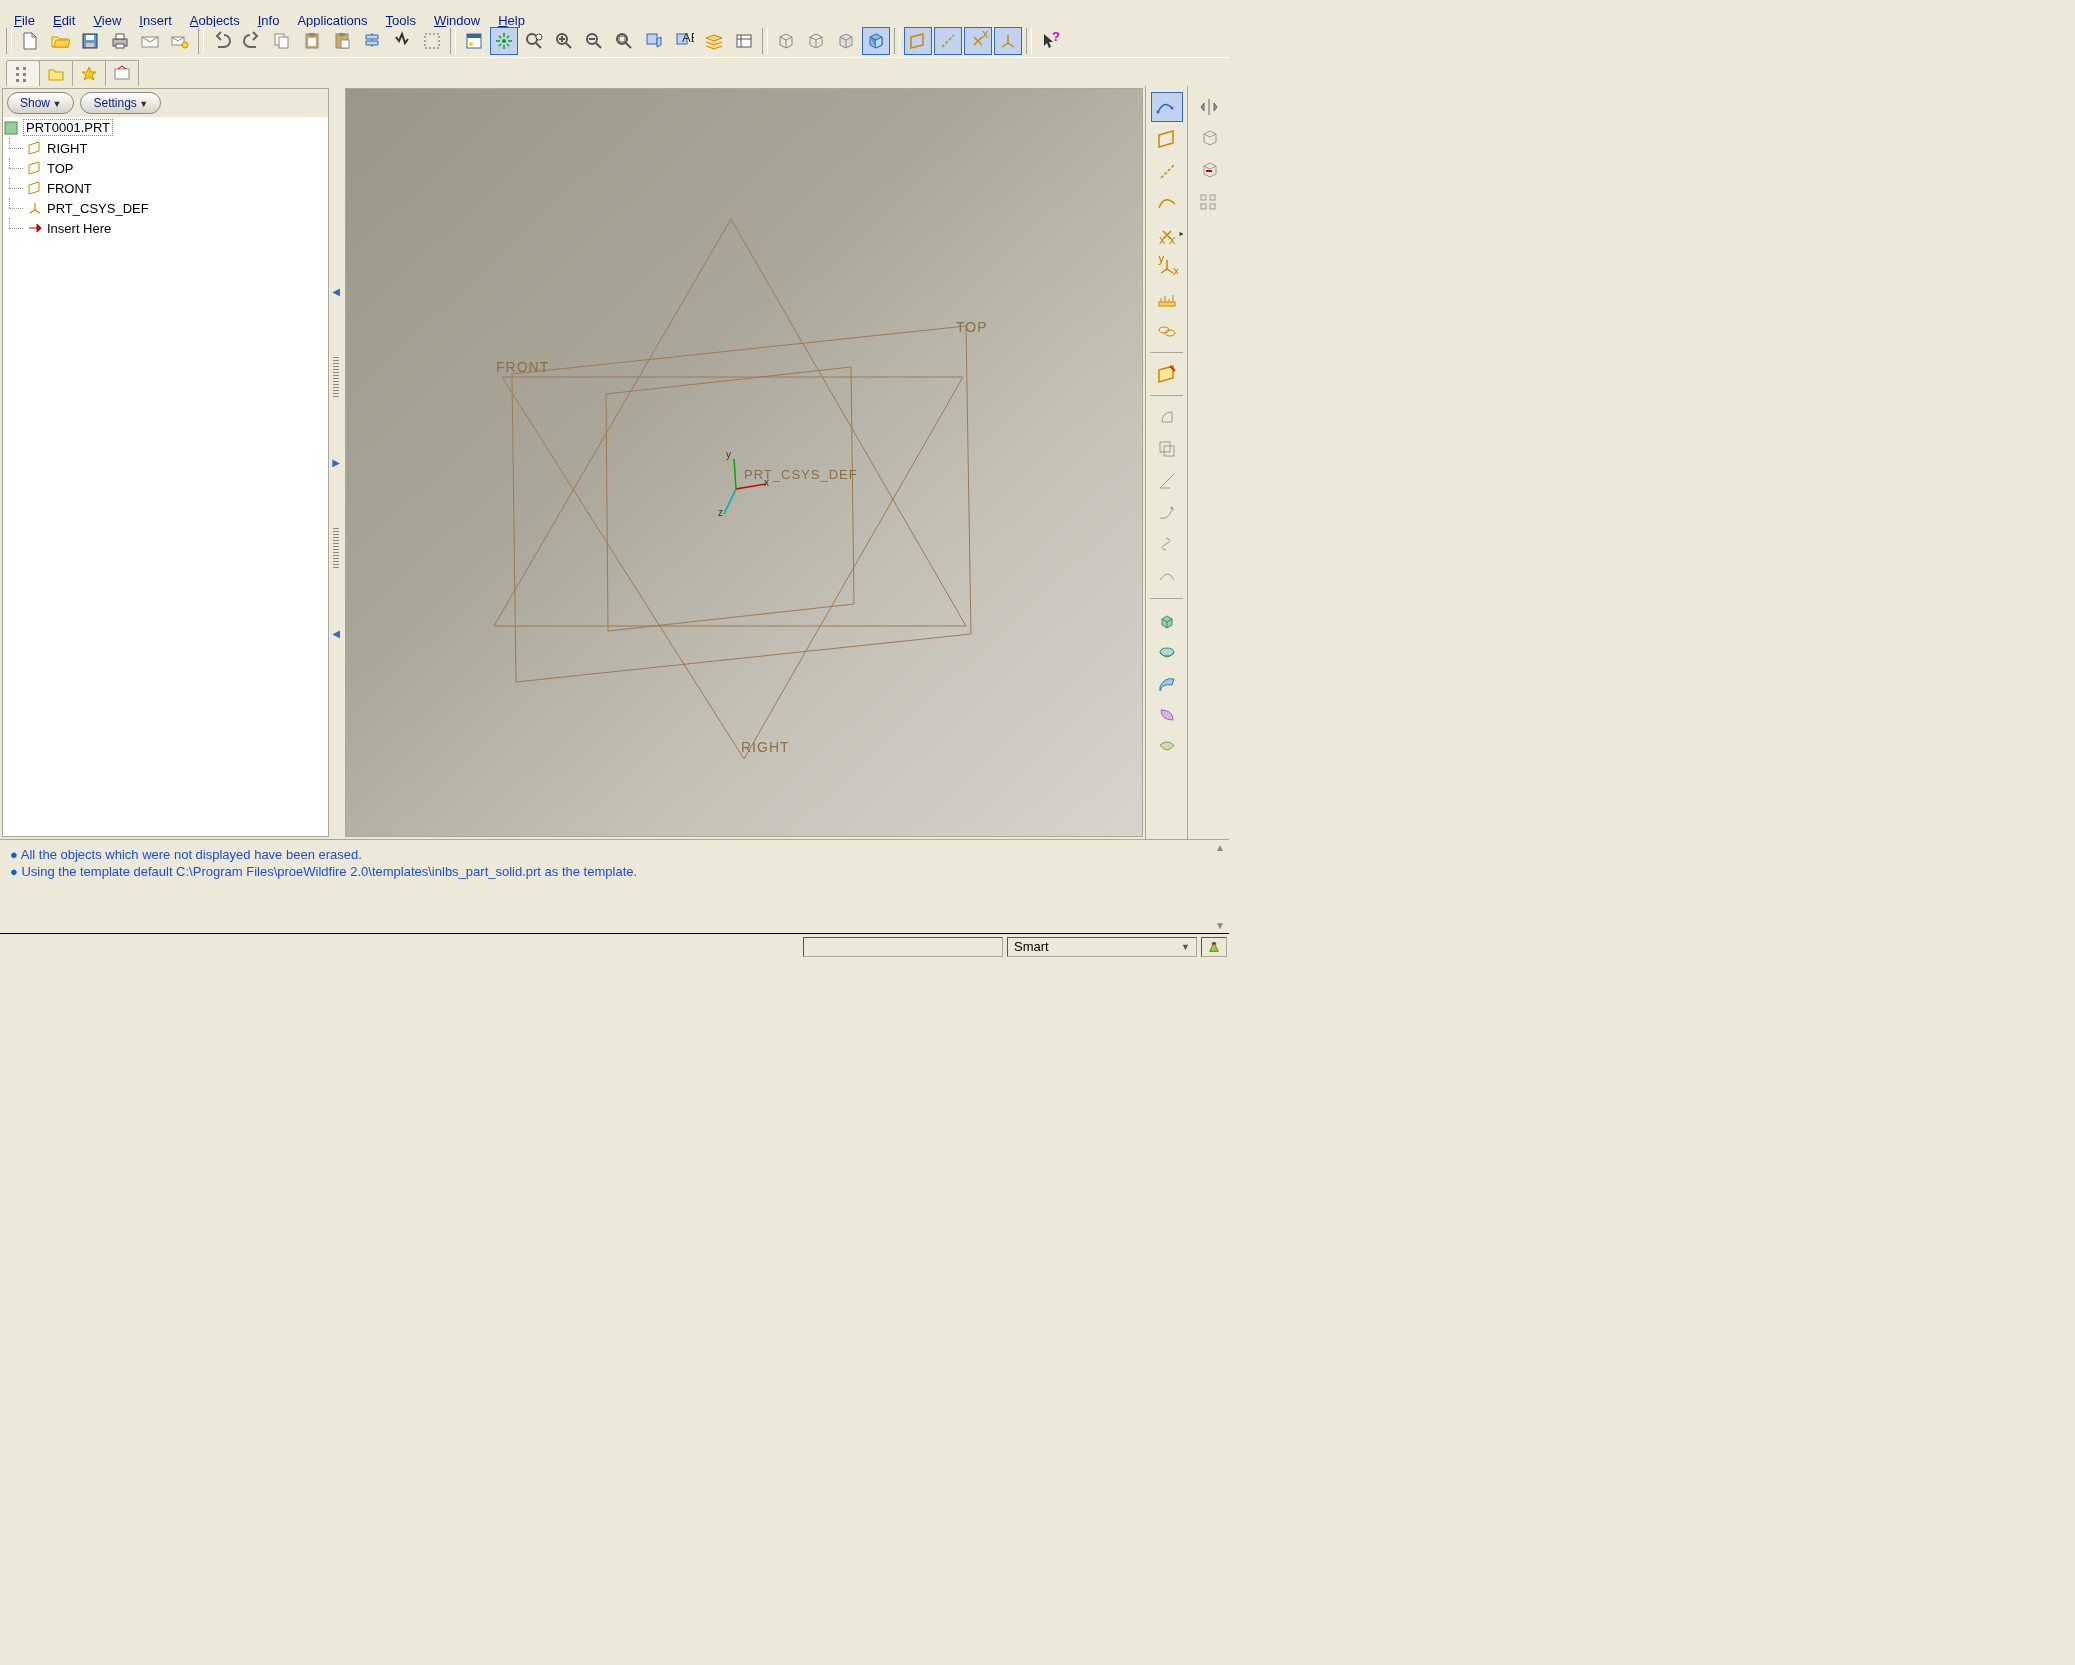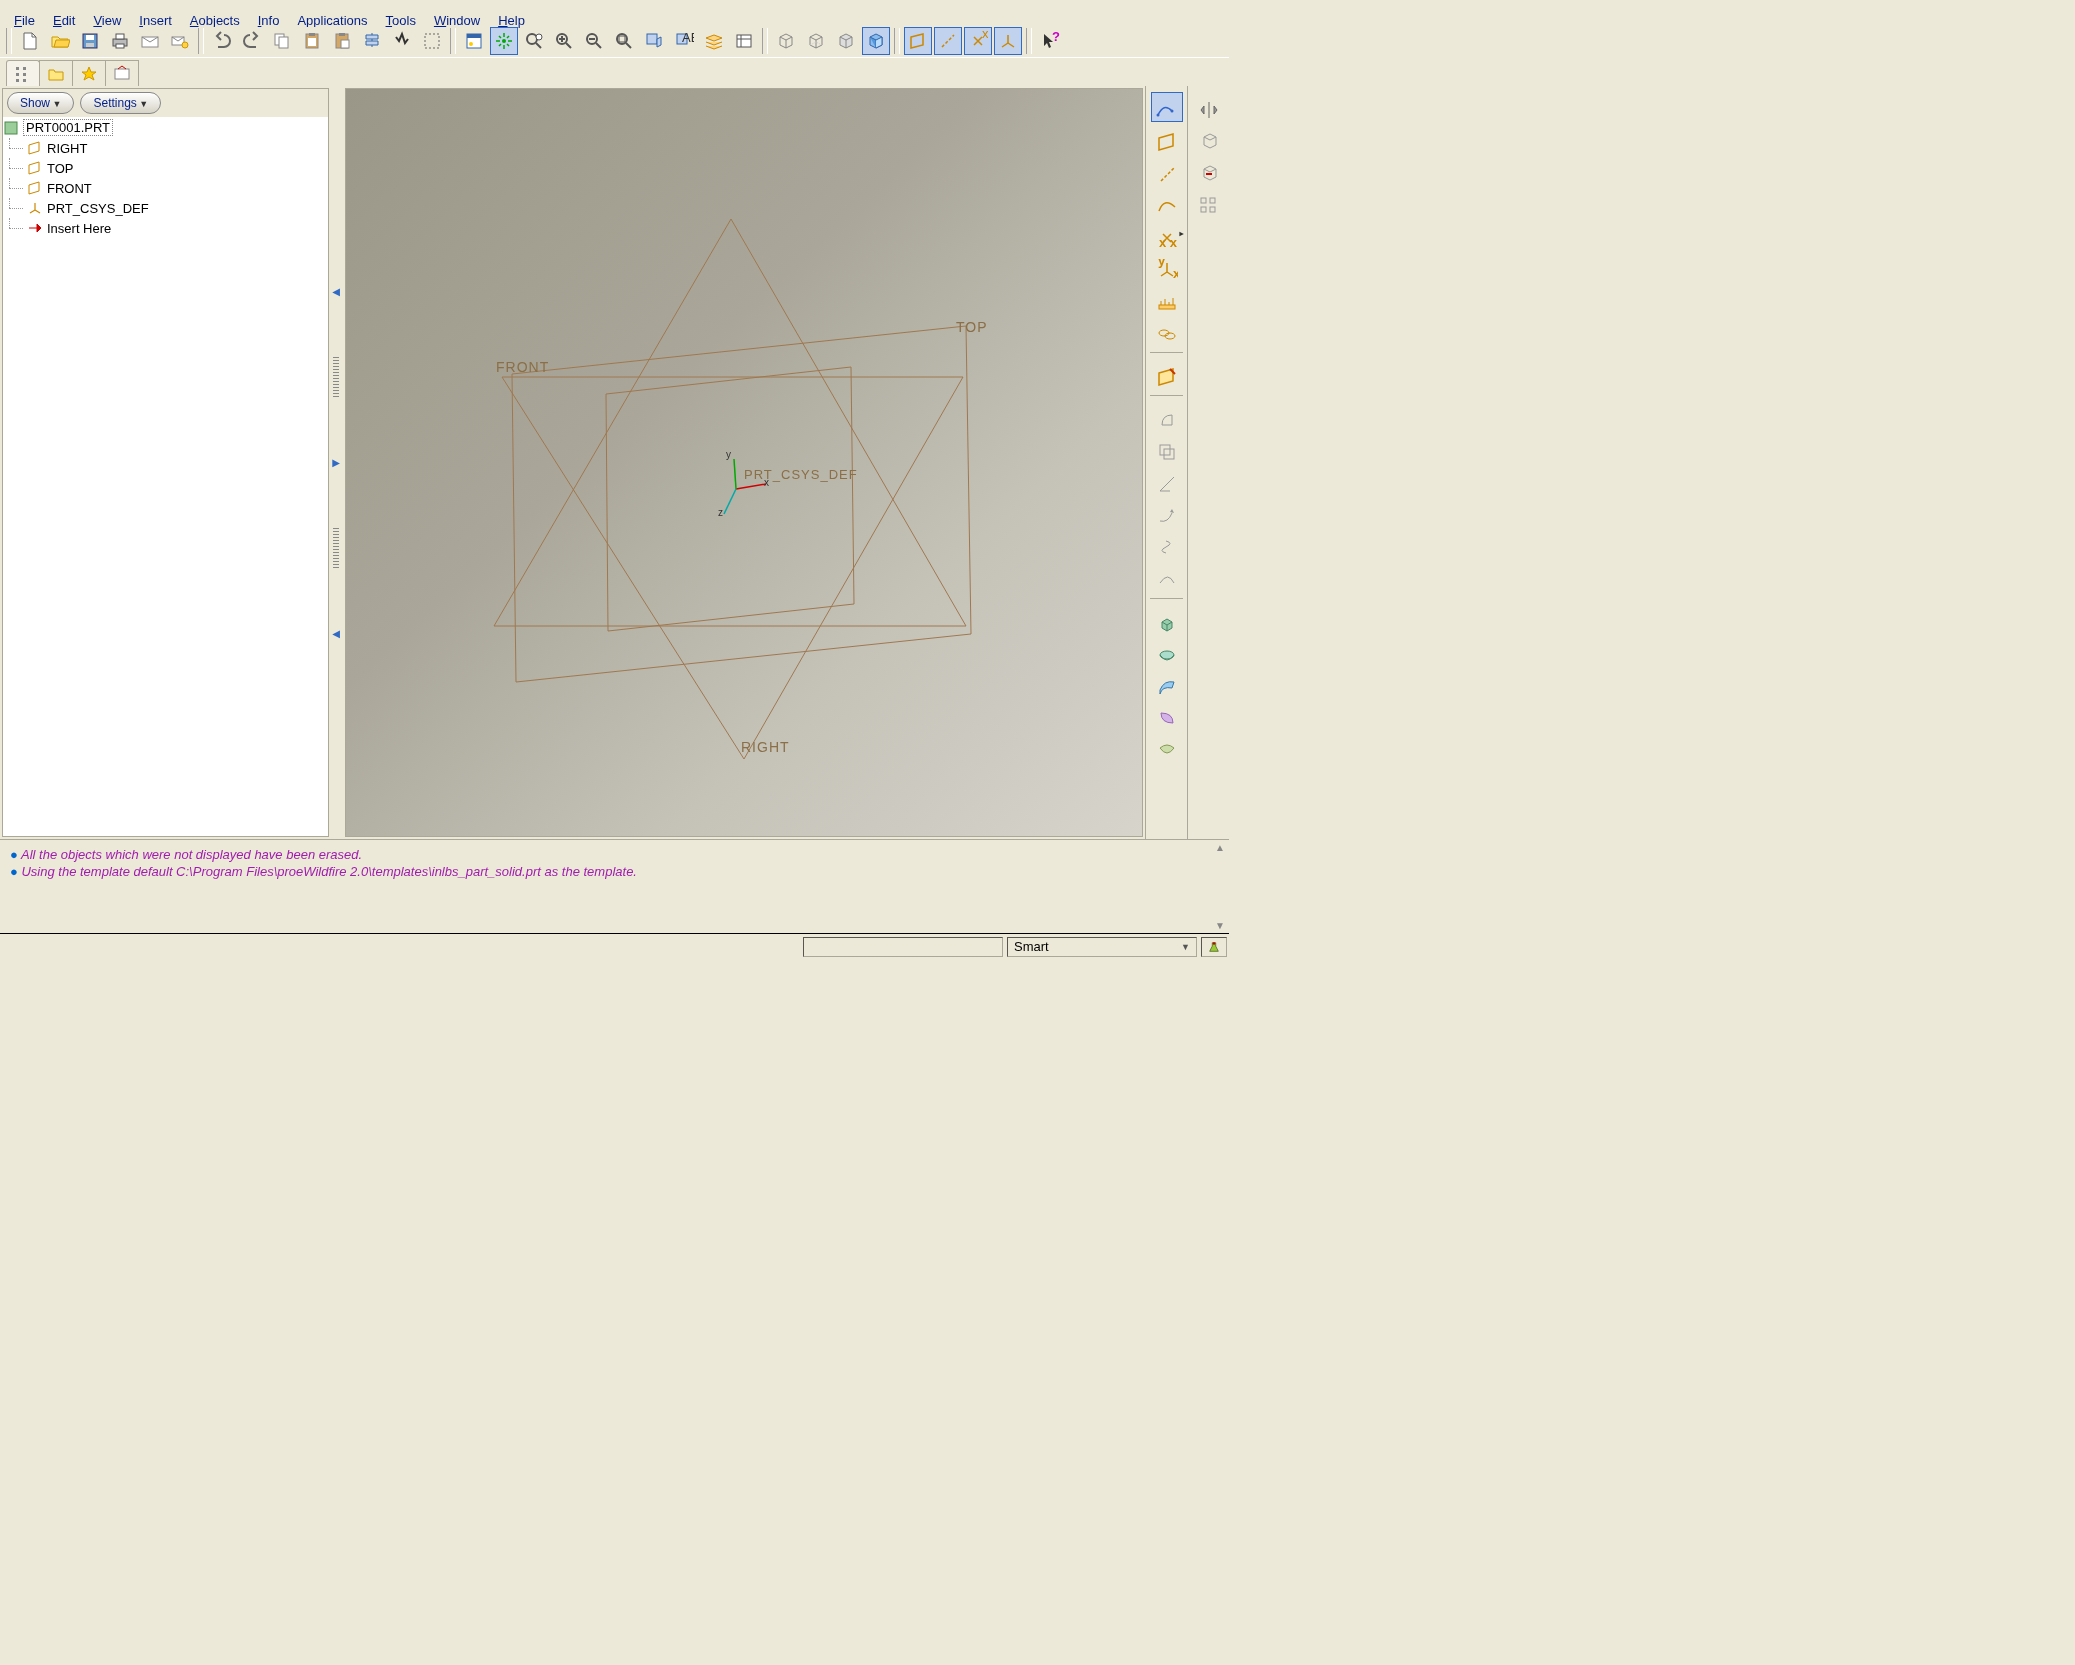--- a/index.html
+++ b/index.html
@@ -42,28 +42,28 @@
 .vspl .grip { width:6px; height:40px; background:repeating-linear-gradient(0deg,#888 0 1px,transparent 1px 3px); }
 .vspl .arr { font-size:10px; color:#316ac5; }
 
 
 .view3d { flex:1; background:linear-gradient(to bottom right,#9a9788,#aaa79a 40%,#c5c3b8 70%,#d6d4cb); position:relative; border:1px solid #aca899; margin:2px; }
 .view3d svg { position:absolute; top:0; left:0; }
 .dptxt { position:absolute; color:#8b6f47; font-size:14px; letter-spacing:1px; }
 
 
 .rtb { width:42px; background:#ece9d8; border-left:1px solid #aca899; display:flex; flex-direction:column; align-items:center; padding:6px 0; gap:2px; }
-.rtb .rb { width:32px; height:30px; display:flex; align-items:flex-end; justify-content:center; cursor:pointer; border:1px solid transparent; position:relative;font-weight:bold; }
+.rtb .rb { width:32px; height:30px; display:flex; align-items:center; justify-content:center; cursor:pointer; border:1px solid transparent; position:relative; }
 .rtb .rb.sel { background:#c1d2ee; border:1px solid #316ac5; }
 .rtb .rsep { width:80%; height:1px; background:#aca899; margin:4px 0; }
 .rtb svg { width:22px; height:22px; }
 
 
 .msgarea { height:94px; background:#ece9d8; border-top:1px solid #aca899; padding:6px 10px; font-size:12.5px; position:relative; }
-.msgarea .m { color:#a21caf; padding:1px 0;font-style:italic; }
+.msgarea .m { color:#1d4ed8; padding:1px 0; }
 .msgarea .m::before { content:"● "; color:#0066cc; }
 
 
 .sbar { height:26px; background:#ece9d8; border-top:1px solid #000000; display:flex; align-items:center;padding-left:36px; }
 .sbar .cell { border:1px inset #aca899; height:20px; margin:0 2px; display:flex; align-items:center; padding:0 6px; font-size:12px; }
 </style>
 </head>
 <body>
 
 <div class="menubar">

